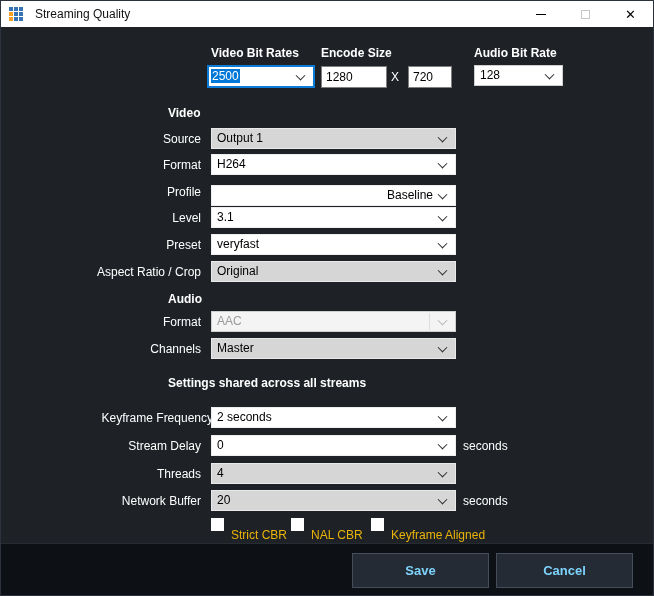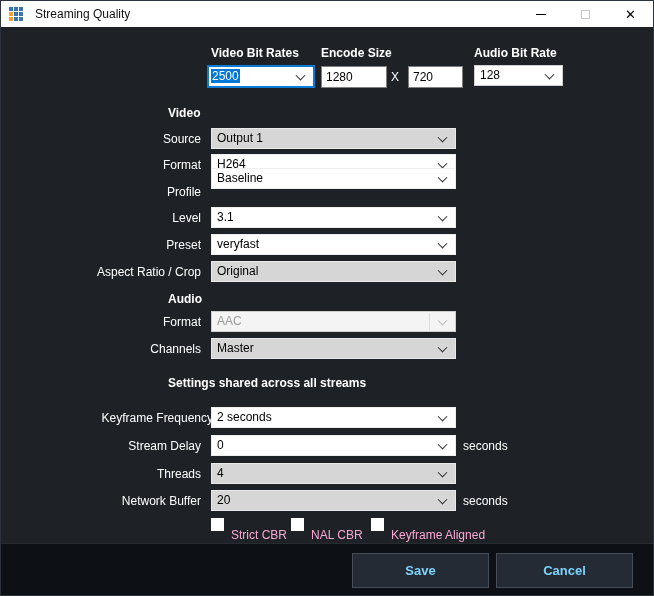--- a/index.html
+++ b/index.html
@@ -58,21 +58,21 @@
 
   
   .combo.focus { border:2px solid #0b7bd8; height:23px; }
   .combo.focus .val { line-height:19px; left:2px; }
   .combo.focus .val .sel { background:#0078d7; color:#fff; padding:0 1px; }
 
   .suffix { position:absolute; left:462px; font-size:12px; color:#fff; }
 
   .cbx-group { position:absolute; top:516px; height:14px; display:flex; align-items:center; }
   .cbx { width:13px; height:13px; background:#fff; margin-right:7px; }
-  .cbx-label { font-size:12px; color:#f9a8d4; white-space:nowrap;margin-top:21px; }
+  .cbx-label { font-size:12px; color:#eab308; white-space:nowrap;margin-top:21px; }
 
   
   .footer {
     position:absolute; left:0; right:0; top:542px; height:54px;
     background:#0d1014; border-top:1px solid #272c33;
   }
   .btn {
     position:absolute; top:9px; width:137px; height:35px;
     background:#252b34; border:1px solid #454d5a;
     display:flex; align-items:center; justify-content:center;
@@ -114,21 +114,21 @@
   <div class="hdr" style="left:320px; top:45px;">Encode Size</div>
   <div class="hdr" style="left:473px; top:45px;">Audio Bit Rate</div>
 
   <div class="combo focus" style="left:206px; top:64px; width:108px;">
     <span class="val"><span class="sel">2500</span></span>
     <span class="chev"></span>
   </div>
 
   <input class="txt" style="left: 320px; top: 65px; width: 66px;" value="1280">
   <div class="lbl" style="left:390px; top:69px;">X</div>
-  <input class="txt" style="left: 407px; top: 65px; width: 55px;" value="720">
+  <input class="txt" style="left: 407px; top: 65px; width: 44px;" value="720">
 
   <div class="combo" style="left:473px; top:64px; width:89px; border-color:#cfcfcf;">
     <span class="val">128</span>
     <span class="chev"></span>
   </div>
 
   <div class="hdr" style="left:167px; top:105px;">Video</div>
 
   <div class="lbl right" style="top:131px;">Source</div>
   <div class="combo list" style="top:127px;">
@@ -136,21 +136,21 @@
     <span class="chev"></span>
   </div>
 
   <div class="lbl right" style="top:157px;">Format</div>
   <div class="combo" style="top:153px;">
     <span class="val">H264</span>
     <span class="chev"></span>
   </div>
 
   <div class="lbl right" style="top:184px;">Profile</div>
-  <div class="combo" style="top:167px;">
+  <div class="combo" style="top:184px;text-align:right;">
     <span class="val">Baseline</span>
     <span class="chev"></span>
   </div>
 
   <div class="lbl right" style="top:210px;">Level</div>
   <div class="combo" style="top:206px;">
     <span class="val">3.1</span>
     <span class="chev"></span>
   </div>
 

